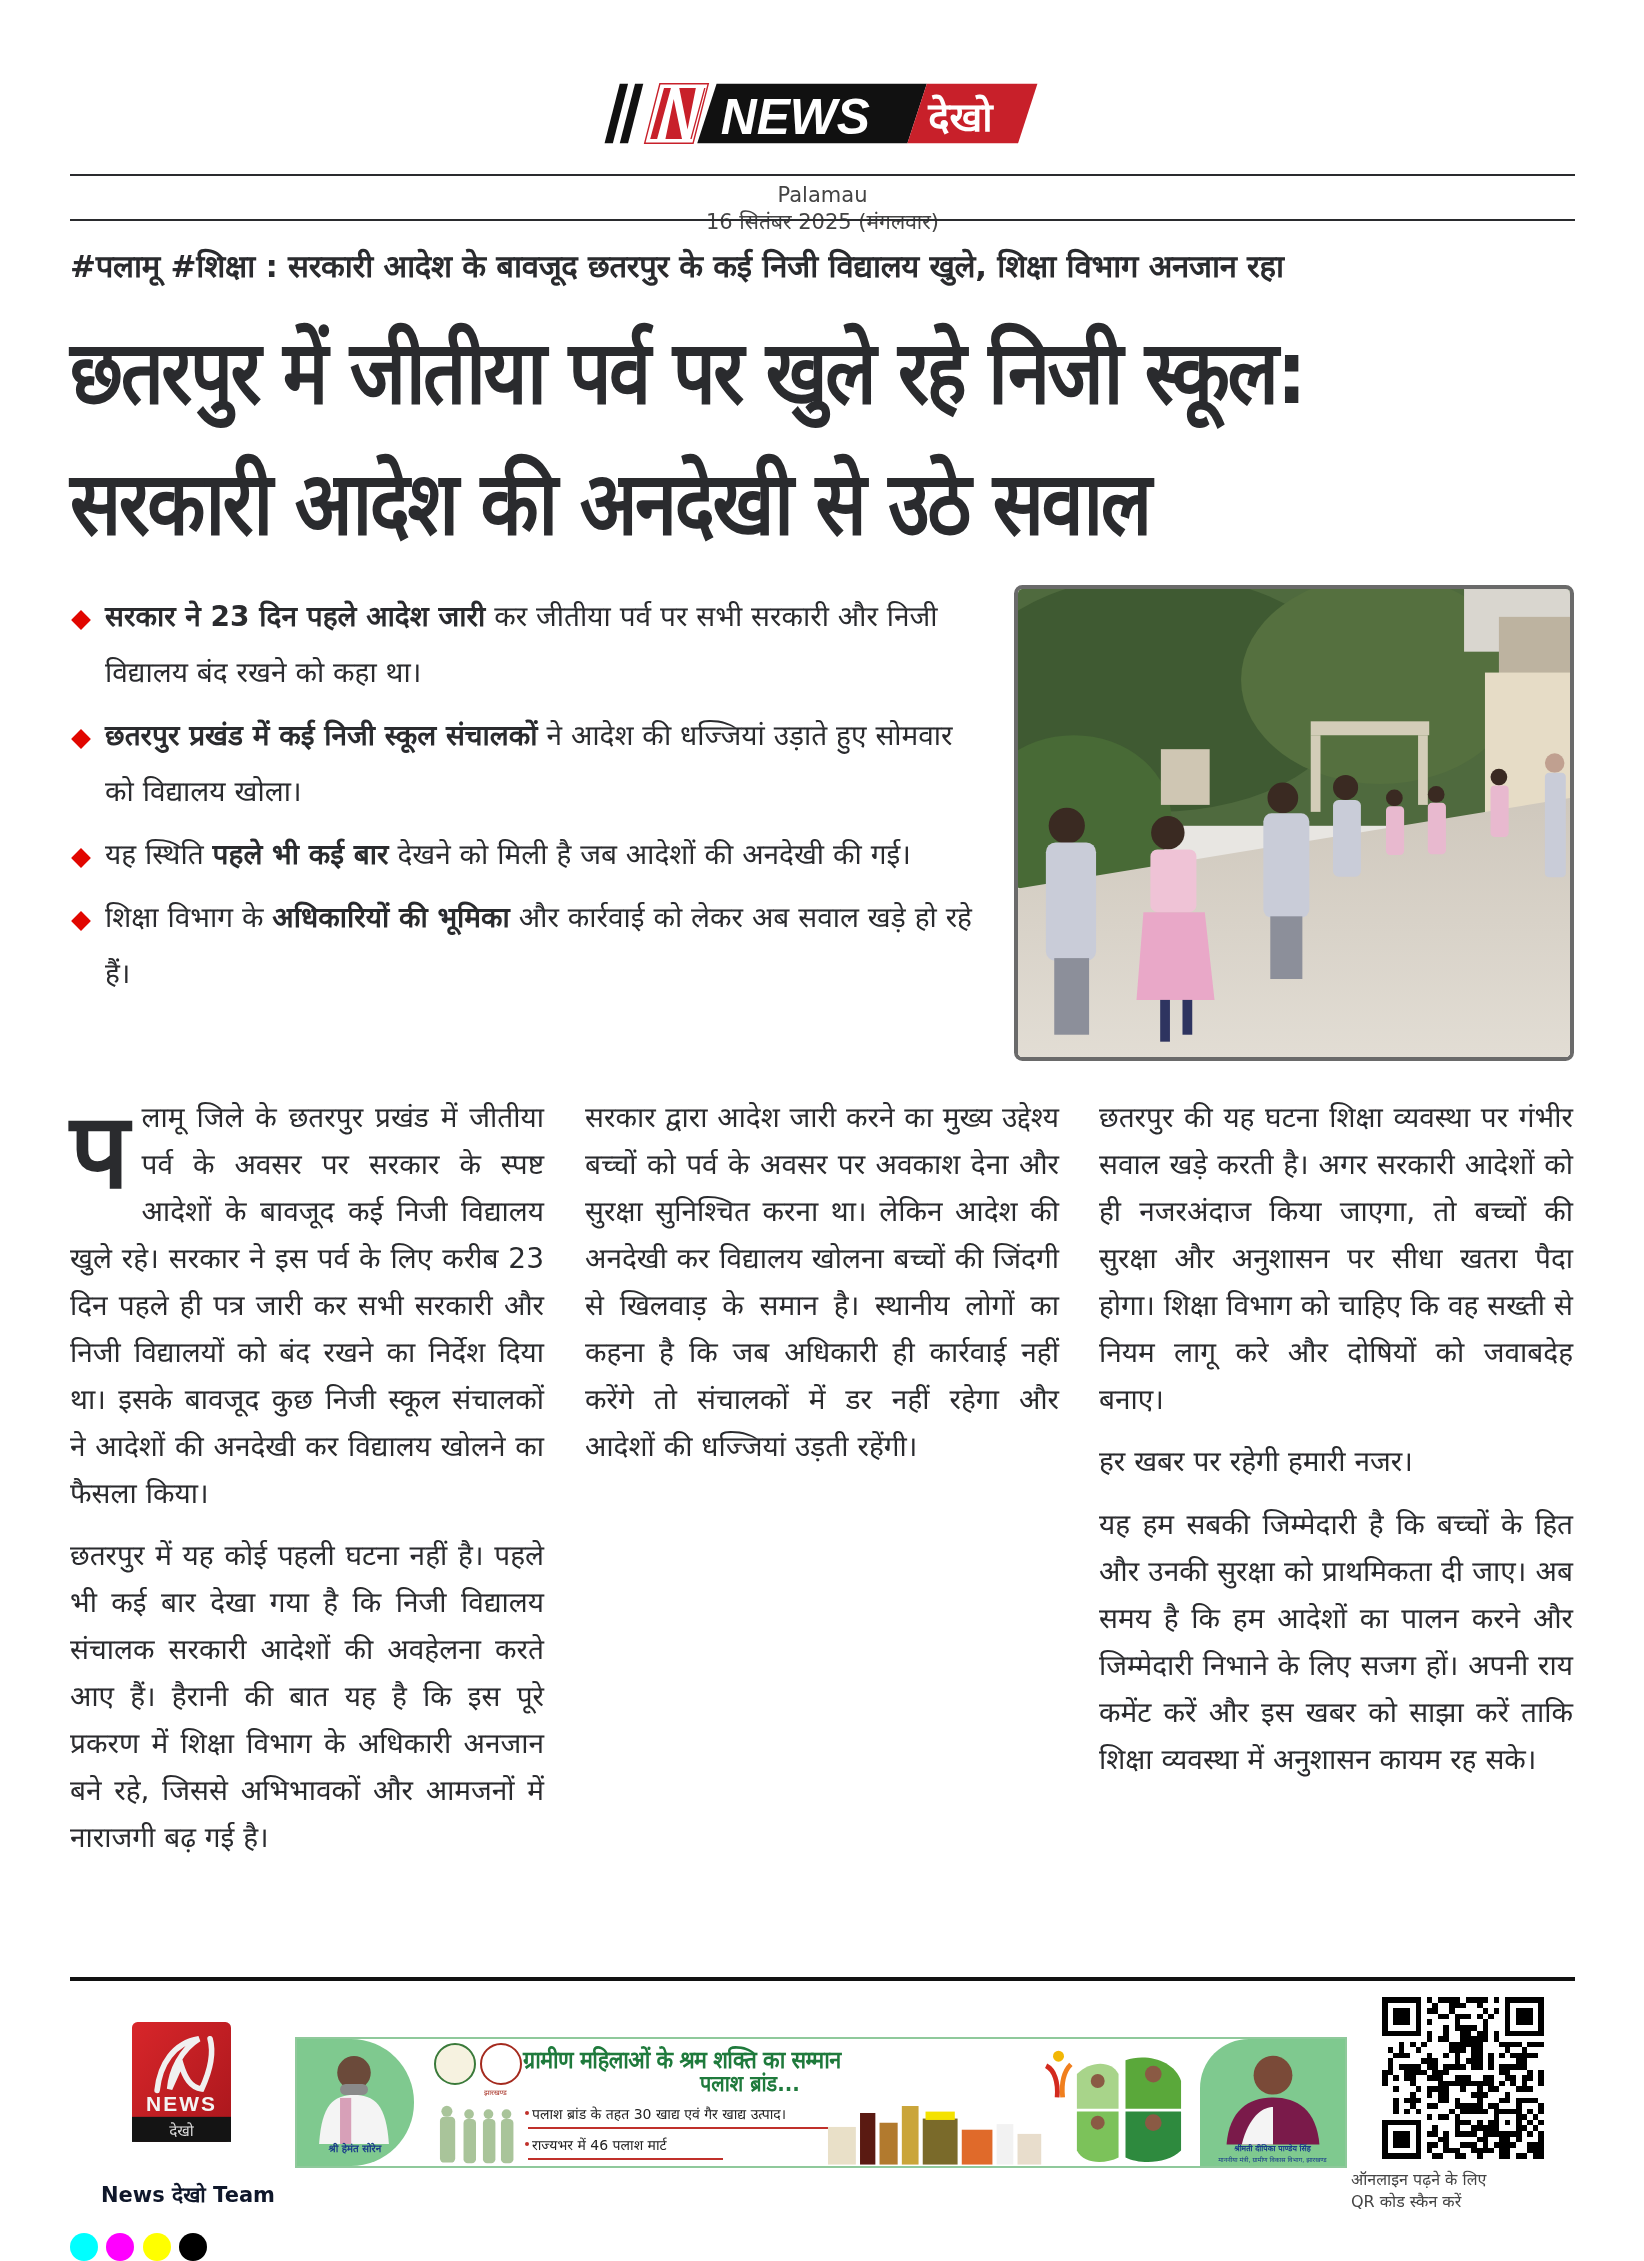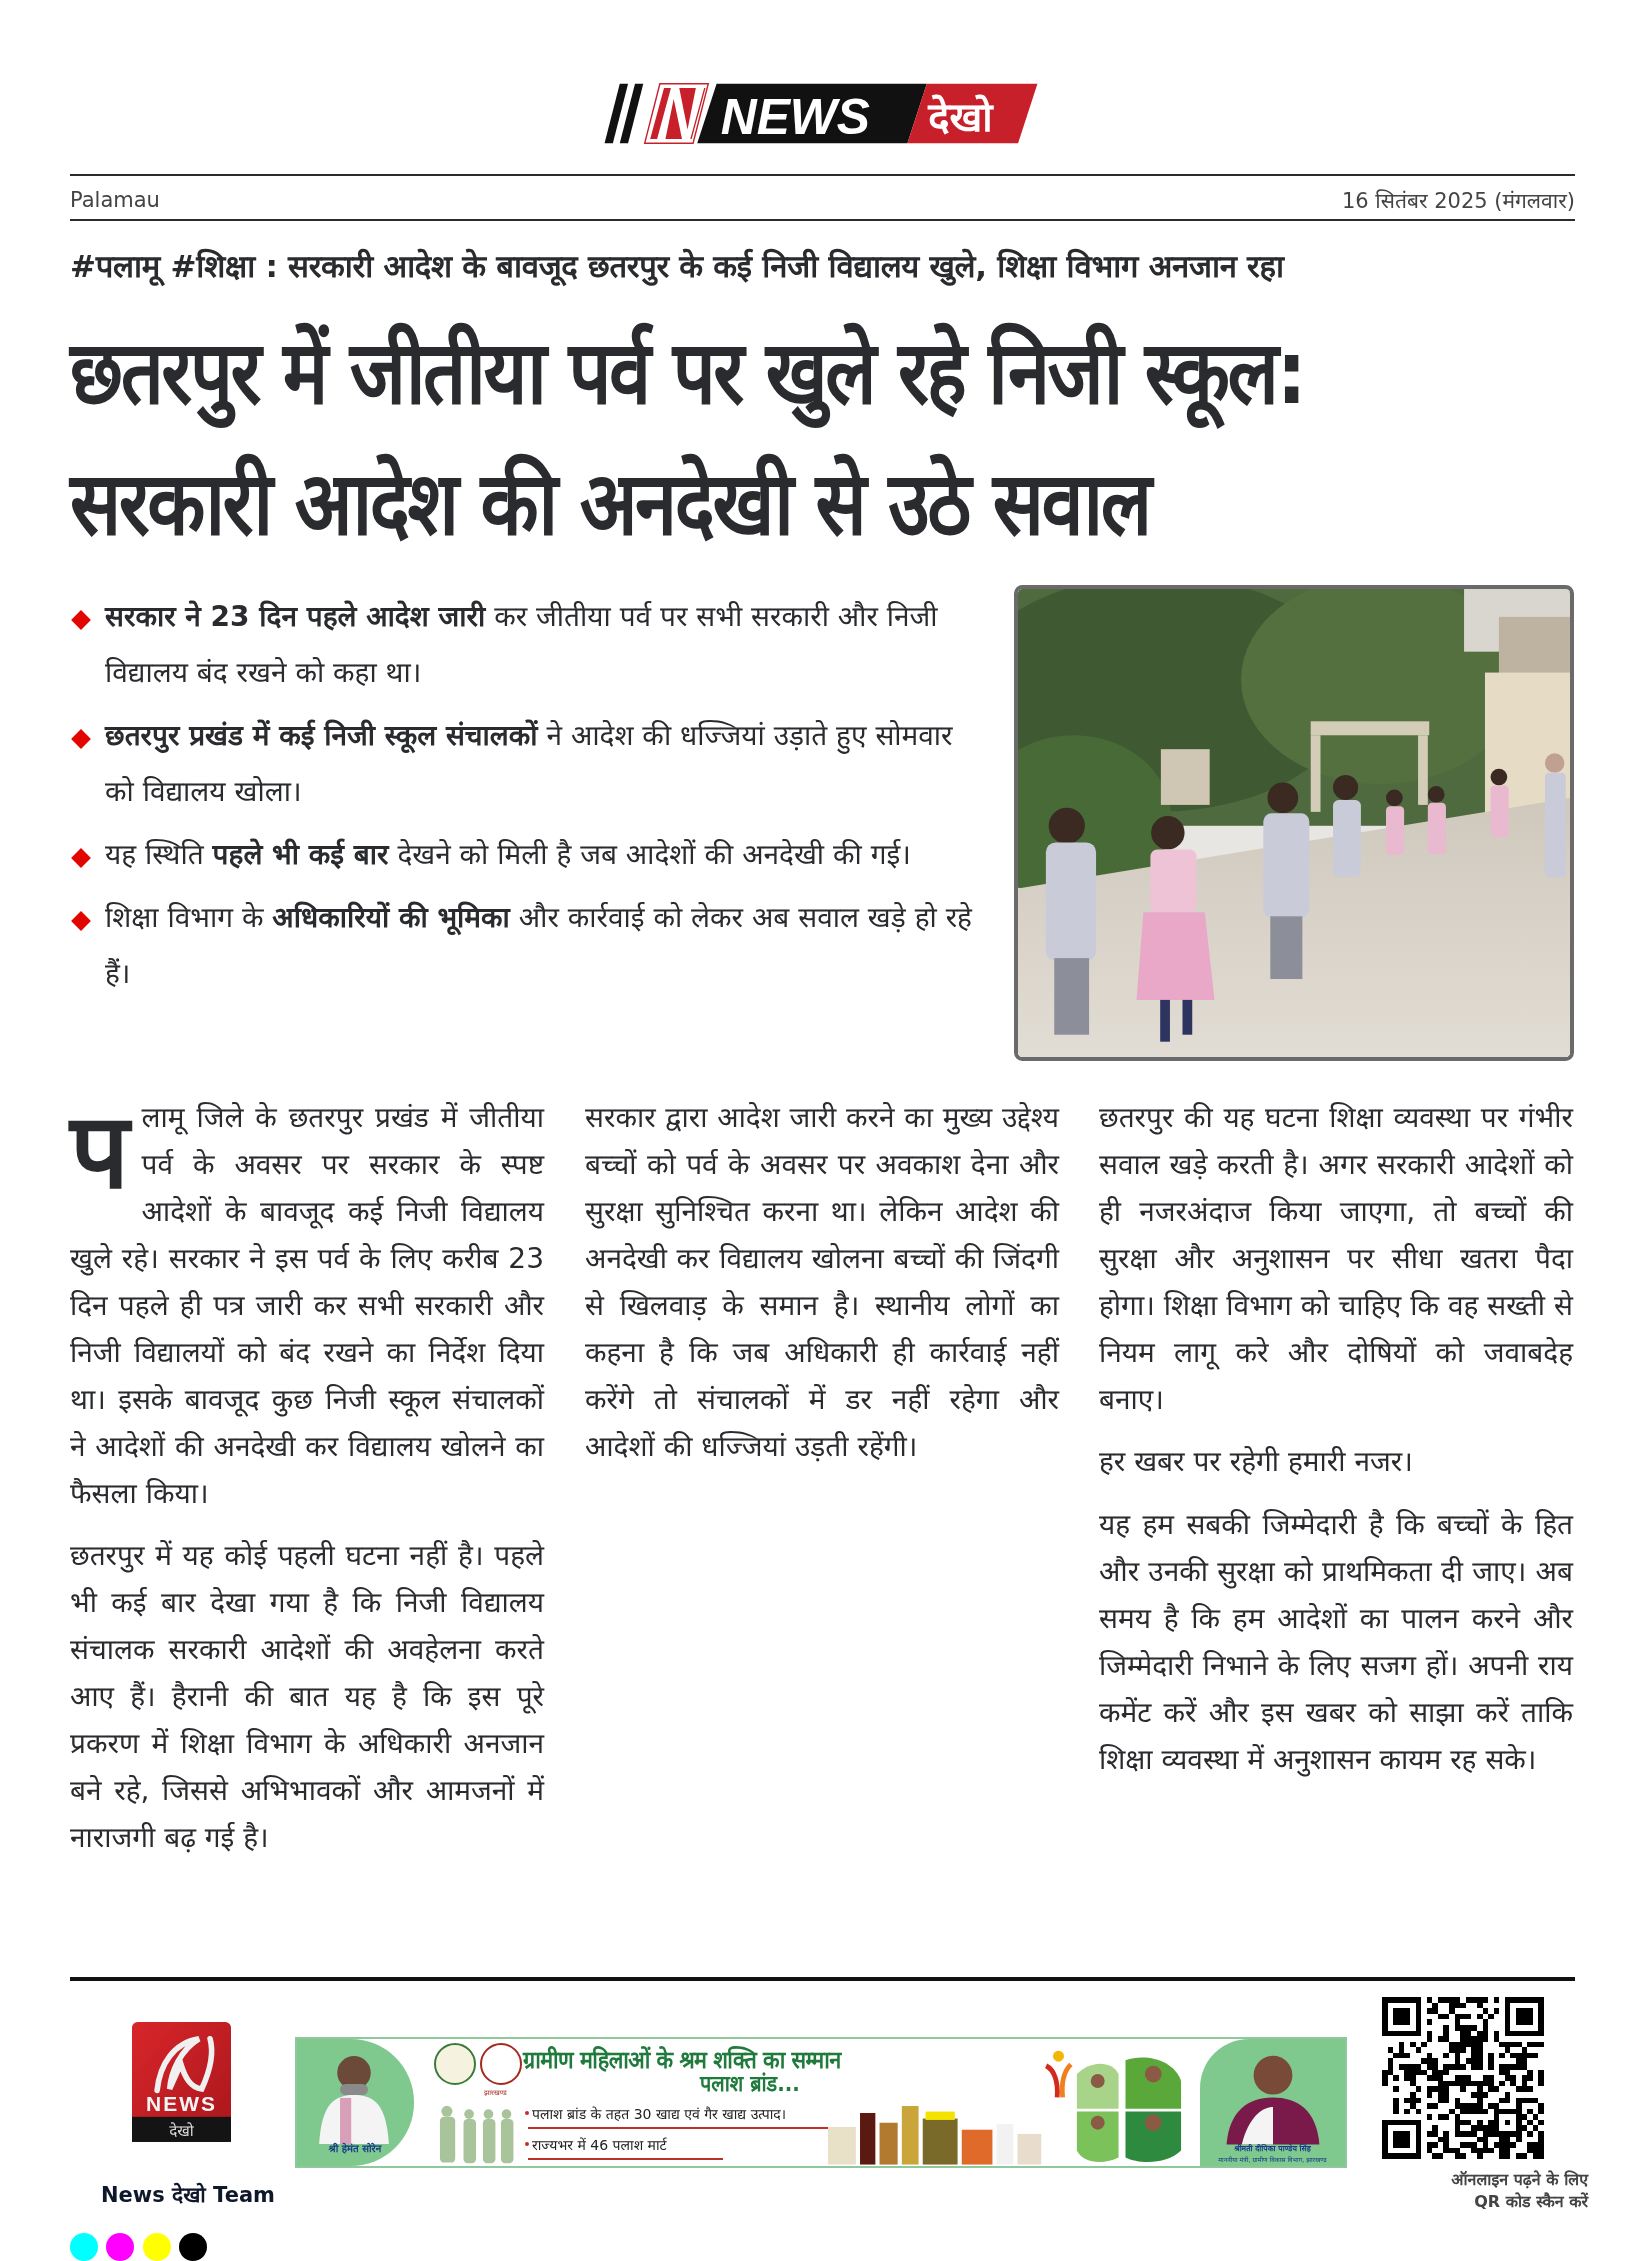--- a/index.html
+++ b/index.html
@@ -8,21 +8,21 @@
 
   
   .masthead { position: absolute; left: 603px; top: 81px; width: 436px; height: 65px; }
   .masthead svg { width: 100%; height: 100%; display: block; }
 
   .rule { position: absolute; left: 70px; width: 1505px; background: #2a2b2e; }
   .rule-top { top: 174px; height: 2.1px; }
   .rule-mid { top: 219px; height: 2.1px; }
   .rule-footer { top: 1977px; height: 3.5px; background: #111; }
 
-  .dateline { position: absolute; left: 70px; top: 183px; width: 1505px; height: 33px; display: flex; justify-content: space-between; align-items: center; font-size: 21px; color: #444; font-family: "DejaVu Sans", sans-serif; }
+  .dateline { position: absolute; left: 70px; top: 183px; width: 1505px; height: 33px; display: flex; justify-content: space-between; align-items: center; font-size: 21px; color: #444; font-family: "DejaVu Sans", sans-serif; flex-direction: column; }
 
   .kicker { position: absolute; left: 70px; top: 244px; width: 1505px; font-size: 31px; font-weight: bold; color: #2a2b2e; white-space: nowrap; letter-spacing: -0.3px; }
 
   .headline { position: absolute; left: 70px; top: 307px; width: 1519px; font-size: 88px; font-weight: bold; line-height: 131px; color: #2a2b2e; letter-spacing: -2.8px; white-space: nowrap; transform-origin: left top; transform: scaleX(0.86); }
 
   
   .highlights { position: absolute; left: 70px; top: 589px; width: 906px; list-style: none; }
   .highlights li { position: relative; padding-left: 35px; font-size: 28px; line-height: 56px; color: #2a2b2e; margin-bottom: 7px; }
   .highlights li .bullet { position: absolute; left: 4.2px; top: 24px; width: 14px; height: 14px; background: #e10600; transform: rotate(45deg); }
   .highlights b { font-weight: bold; }
@@ -66,21 +66,21 @@
   .ad-logo { position: absolute; left: 745px; top: 9.8px; width: 33px; height: 50px; }
   .ad-products { position: absolute; left: 524px; top: 60px; width: 223px; height: 67px; }
   .ad-women { position: absolute; left: 766px; top: 14px; width: 125px; height: 113px; }
   .ad-right { position: absolute; left: 903px; top: 0; width: 145px; height: 127px; background: #7fc98f; border-radius: 49px 0 0 0; }
   .ad-minister { position: absolute; left: 924px; top: 8.4px; width: 104px; height: 98px; }
   .ad-rcap1 { position: absolute; left: 906px; top: 104px; width: 139px; text-align: center; font-size: 7.7px; font-weight: bold; color: #1a3c8a; }
   .ad-rcap2 { position: absolute; left: 906px; top: 116px; width: 139px; text-align: center; font-size: 6.3px; color: #1a3c8a; }
 
   .qr { position: absolute; left: 1382px; top: 1997px; width: 162px; height: 162px; }
   .qr svg { width: 100%; height: 100%; display: block; }
-  .qr-caption { position: absolute; left: 1351px; top: 2169px; width: 237px; text-align: right; font-size: 16px; line-height: 22px; color: #444; font-weight: bold; }
+  .qr-caption { position: absolute; left: 1351px; top: 2169px; width: 237px; text-align: left; font-size: 16px; line-height: 22px; color: #444; }
 </style>
 </head>
 <body>
 
 <div class="masthead">
   <svg viewBox="0 0 626 94">
     <polygon points="22,4 34,4 12,90 0,90" fill="#111"></polygon>
     <polygon points="44,4 56,4 34,90 22,90" fill="#111"></polygon>
     <polygon points="80,4 150,4 128,90 58,90" fill="#fff" stroke="#c8202a" stroke-width="2"></polygon>
     <polygon points="86,10 146,10 126,84 66,84" fill="#c8202a"></polygon>

